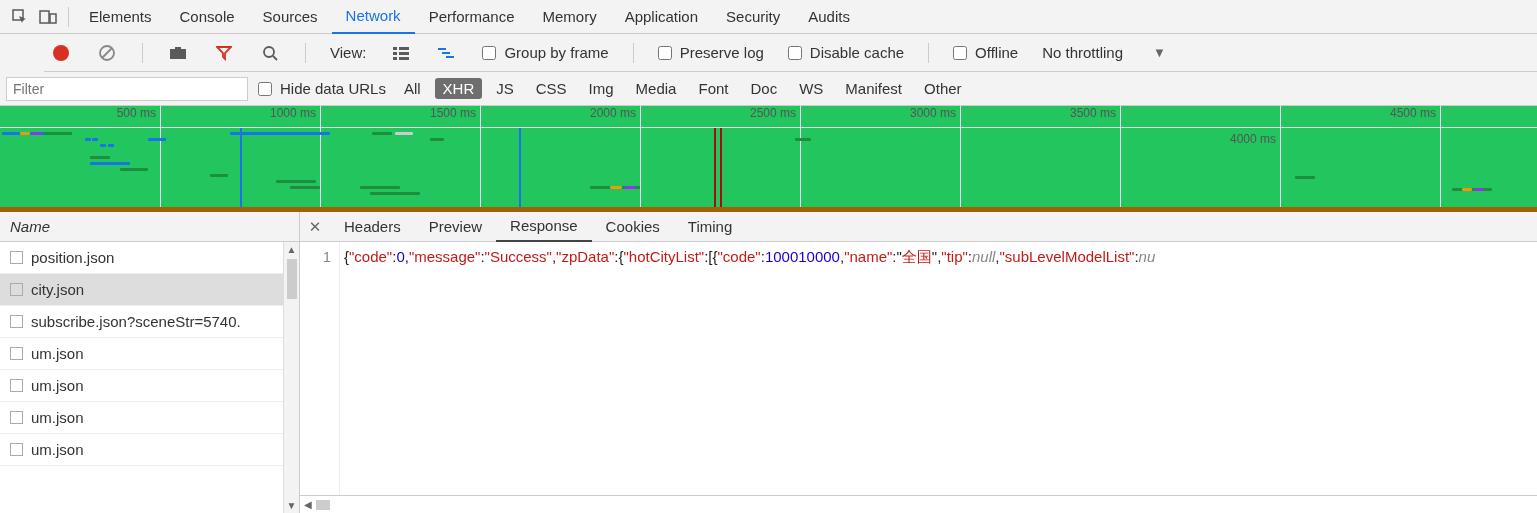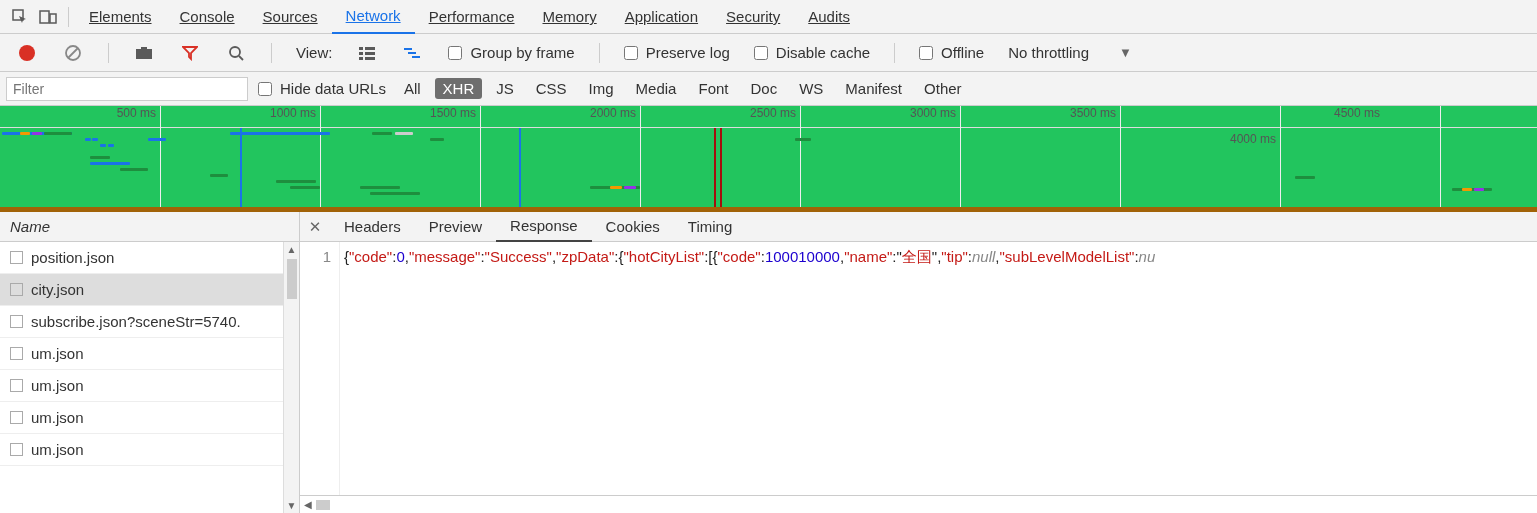--- a/index.html
+++ b/index.html
@@ -2,25 +2,25 @@
 <html><head>
 <meta charset="utf-8">
 <style>
 * { margin: 0; padding: 0; box-sizing: border-box; font-family: "Segoe UI", Arial, sans-serif; }
 body { background: #f3f3f3; width: 1537px; height: 513px; overflow: hidden; font-size: 13px; color: #333; }
 
 
 .tabbar { height: 34px; background: #f3f3f3; border-bottom: 1px solid #ccc; display: flex; align-items: center; padding: 0 6px; }
 .tabbar .ic { width: 28px; height: 28px; display: flex; align-items: center; justify-content: center; color: #5a5a5a; }
 .tabbar .sep { width: 1px; height: 20px; background: #ccc; margin: 0 6px; }
-.tabbar .tab { padding: 0 14px; height: 34px; display: flex; align-items: center; color: #333; font-size: 15px; cursor: pointer; text-decoration: underline; }
+.tabbar .tab { padding: 0 14px; height: 34px; display: flex; align-items: center; color: #333; font-size: 15px; cursor: pointer; }
 .tabbar .tab.active { color: #1a73e8; border-bottom: 2px solid #1a73e8; }
 
 
-.toolbar { height: 38px; background: #f3f3f3; border-bottom: 1px solid #ccc; display: flex; align-items: center; padding: 0 16px; gap: 24px; }
+.toolbar { height: 38px; background: #f3f3f3; border-bottom: 1px solid #ccc; display: flex; align-items: center; padding: 0 6px; gap: 24px; margin-left: 44px; }
 .toolbar .ic { width: 22px; height: 22px; display: flex; align-items: center; justify-content: center; }
 .toolbar .sep { width: 1px; height: 20px; background: #ccc; }
 .rec-dot { width: 16px; height: 16px; border-radius: 50%; background: #d93025; }
 .view-label { color: #333; font-size: 15px; }
 .chk { display: flex; align-items: center; gap: 8px; font-size: 15px; color: #333; }
 .chk input { width: 14px; height: 14px; }
 
 
 .filterbar { height: 34px; background: #f3f3f3; border-bottom: 1px solid #ccc; display: flex; align-items: center; padding: 0 6px; gap: 10px; }
 .filter-input { width: 242px; height: 24px; border: 1px solid #ccc; background: #fff; padding: 0 6px; font-size: 14px; color: #888; }
@@ -200,21 +200,21 @@
       <div class="tick" style="left: 640px;">2000 ms</div>
       <div class="tline" style="left: 800px;"></div>
       <div class="tick" style="left: 800px;">2500 ms</div>
       <div class="tline" style="left: 960px;"></div>
       <div class="tick" style="left: 960px;">3000 ms</div>
       <div class="tline" style="left: 1120px;"></div>
       <div class="tick" style="left: 1120px;">3500 ms</div>
       <div class="tline" style="left: 1280px;"></div>
       <div class="tick" style="left: 1280px; margin-top: 26px;">4000 ms</div>
       <div class="tline" style="left: 1440px;"></div>
-      <div class="tick" style="left: 1384px;">4500 ms</div>
+      <div class="tick" style="left: 1440px;">4500 ms</div>
     </div>
   <div class="wf">
 
     <div class="bar" style="left:2px; top:4px; width:70px; background:#1a73e8;"></div>
     <div class="bar" style="left:20px; top:4px; width:10px; background:#f29900;"></div>
     <div class="bar" style="left:32px; top:4px; width:10px; background:#9334e6;"></div>
     <div class="bar" style="left:44px; top:4px; width:28px; background:#1e8e3e;"></div>
     <div class="bar" style="left:85px; top:10px; width:6px; background:#1a73e8;"></div>
     <div class="bar" style="left:92px; top:10px; width:6px; background:#1a73e8;"></div>
     <div class="bar" style="left:100px; top:16px; width:6px; background:#1a73e8;"></div>

